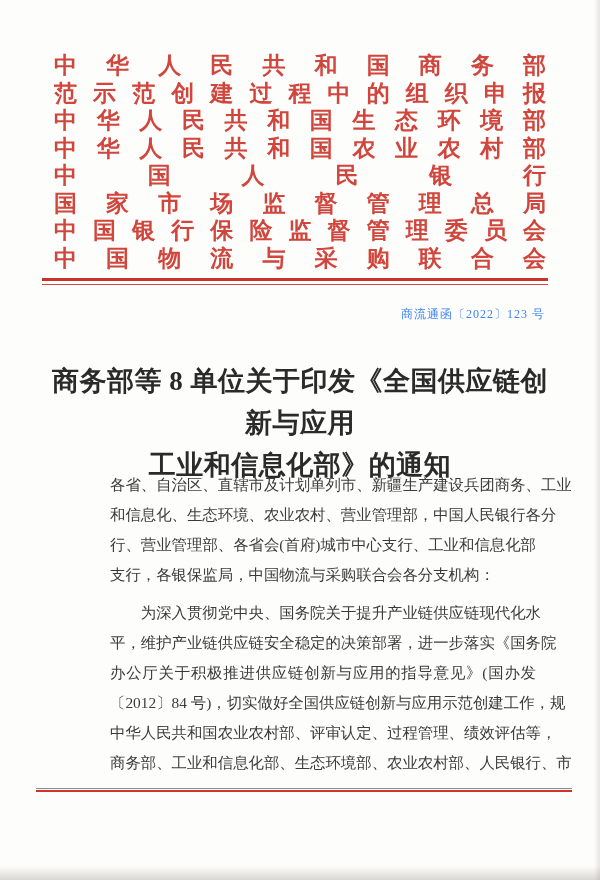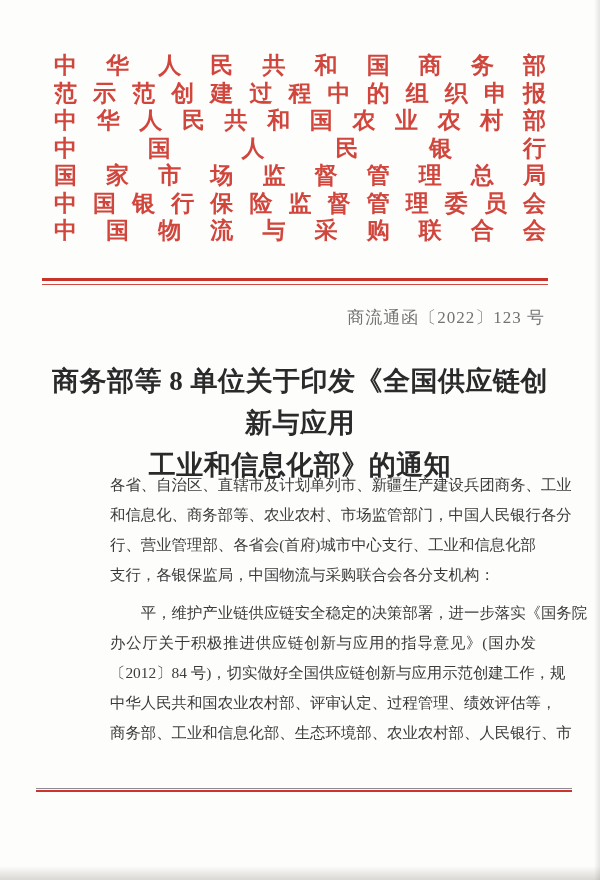--- a/index.html
+++ b/index.html
@@ -60,22 +60,22 @@
     right: 52px;
   }
   .rule-thick { height: 3px; background: #c9332b; }
   .rule-thin  { height: 1px; background: #cf4a41; margin-top: 3px; }
 
   
   .doc-number {
     position: absolute;
     top: 306px;
     right: 55px;
-    font-size: 17px;
-    color: #737373;
+    font-size: 12px;
+    color: #3b82f6;
     letter-spacing: 1px;
   }
 
   
   .title {
     position: absolute;
     top: 360px;
     left: 40px;
     right: 40px;
     text-align: center;
@@ -122,20 +122,21 @@
   .footer-rule .red  { height: 2px; background: #cc342c; margin-top: 1px; }
 </style>
 </head>
 <body>
 
 <div class="page">
 
   <div class="letterhead">
       <div class="agency-line">中华人民共和国商务部</div>
       <div class="agency-line">范示范创建过程中的组织申报</div>
+      <div class="agency-line">中华人民共和国生态环境部</div>
       <div class="agency-line">中华人民共和国农业农村部</div>
       <div class="agency-line">中国人民银行</div>
       <div class="agency-line">国家市场监督管理总局</div>
       <div class="agency-line">中国银行保险监督管理委员会</div>
       <div class="agency-line">中国物流与采购联合会</div>
     </div>
 
   <div class="rule-wrap">
     <div class="rule-thick"></div>
     <div class="rule-thin"></div>
@@ -143,26 +144,27 @@
 
   <div class="doc-number">商流通函〔2022〕123 号</div>
 
   <div class="title">
       <div class="title-line">商务部等 8 单位关于印发《全国供应链创新与应用</div>
       <div class="title-line">工业和信息化部》的通知</div>
     </div>
 
   <div class="body-block recipients">
       <div class="doc-line">各省、自治区、直辖市及计划单列市、新疆生产建设兵团商务、工业</div>
-      <div class="doc-line">和信息化、商务部等、农业农村、市场监管部门，中国人民银行各分</div>
+      <div class="doc-line">和信息化、生态环境、农业农村、营业管理部，中国人民银行各分</div>
       <div class="doc-line">行、营业管理部、各省会(首府)城市中心支行、工业和信息化部</div>
       <div class="doc-line last-line">支行，各银保监局，中国物流与采购联合会各分支机构：</div>
     </div>
 
   <div class="body-block notice-body para-indent">
+      <div class="doc-line">为深入贯彻党中央、国务院关于提升产业链供应链现代化水</div>
       <div class="doc-line">平，维护产业链供应链安全稳定的决策部署，进一步落实《国务院</div>
       <div class="doc-line">办公厅关于积极推进供应链创新与应用的指导意见》(国办发</div>
       <div class="doc-line">〔2012〕84 号)，切实做好全国供应链创新与应用示范创建工作，规</div>
       <div class="doc-line">中华人民共和国农业农村部、评审认定、过程管理、绩效评估等，</div>
       <div class="doc-line">商务部、工业和信息化部、生态环境部、农业农村部、人民银行、市</div>
     </div>
 
   <div class="footer-rule">
     <div class="gray"></div>
     <div class="red"></div>

